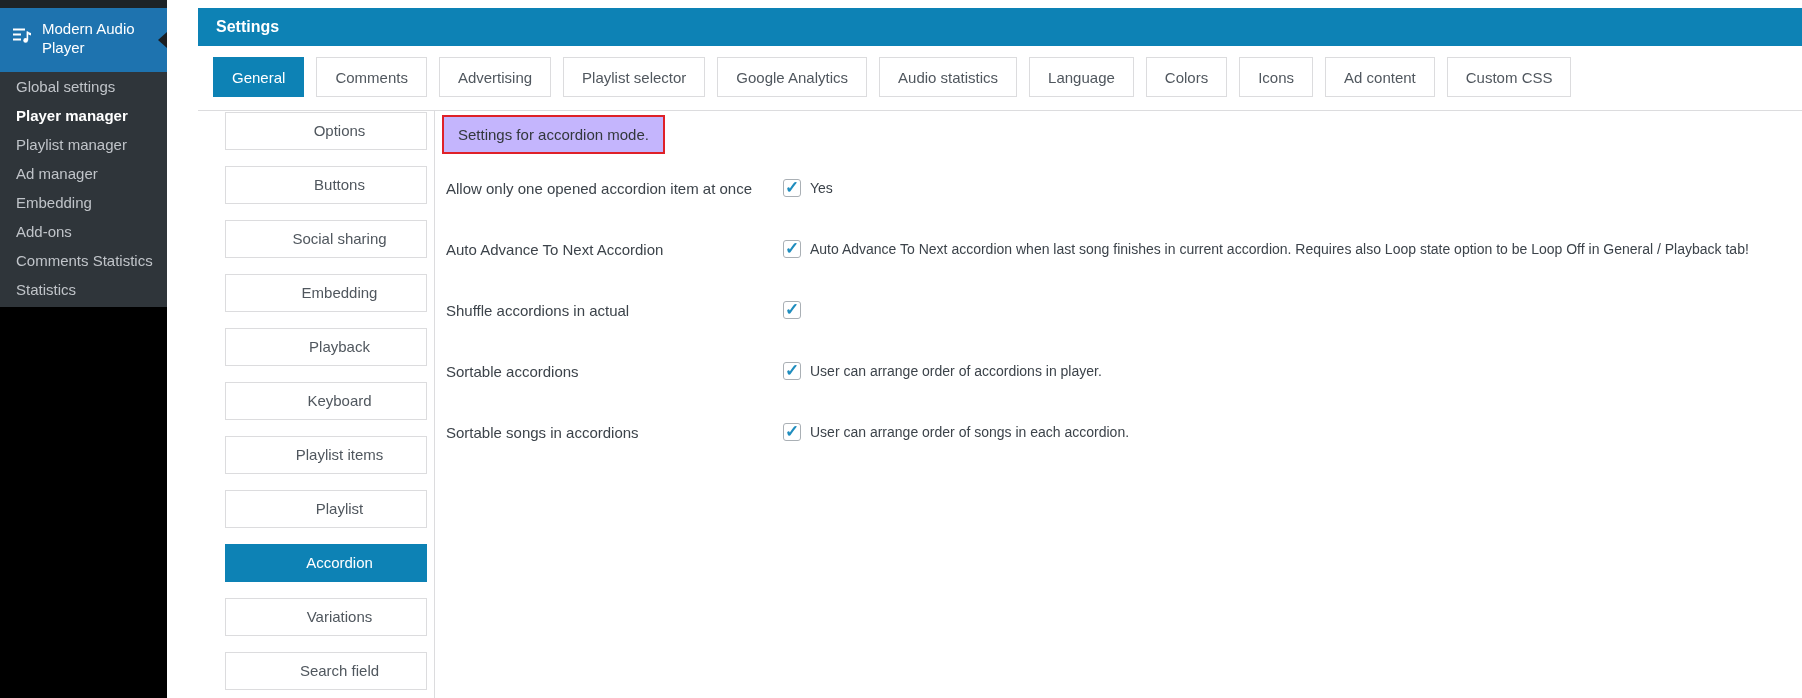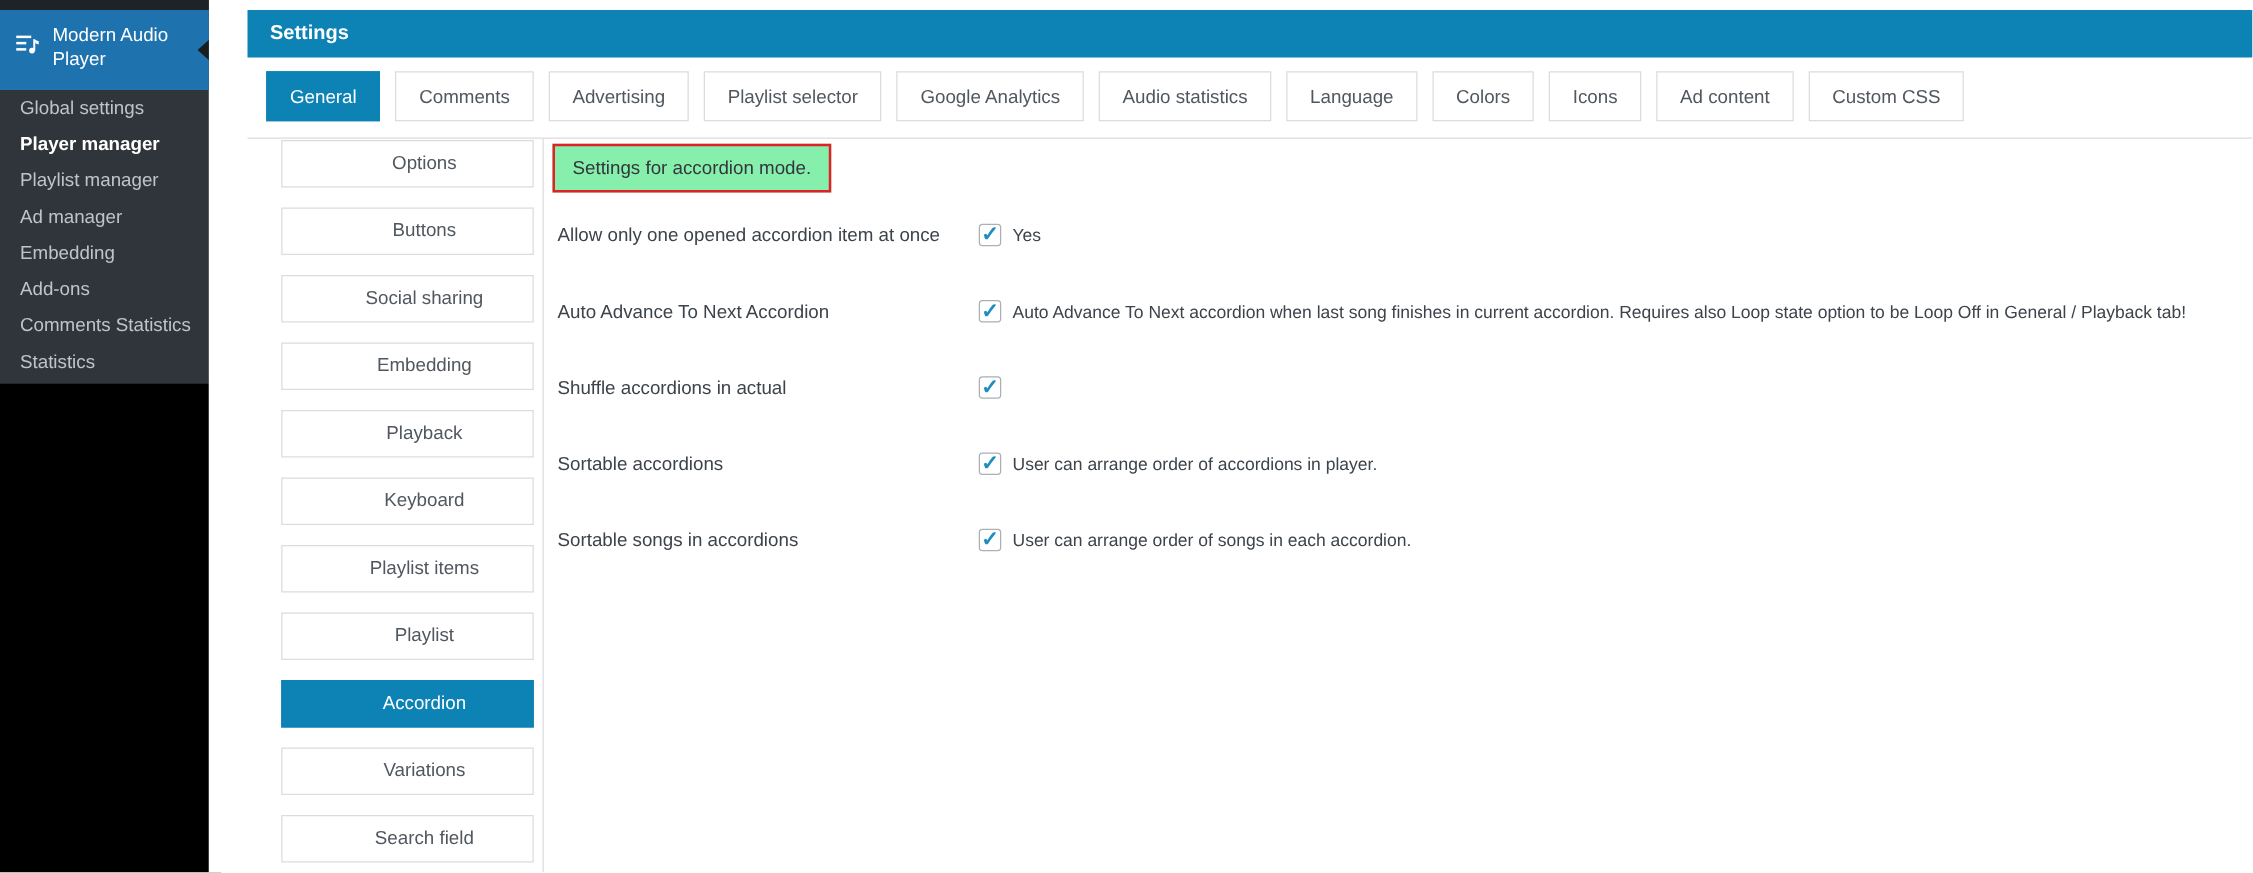--- a/index.html
+++ b/index.html
@@ -79,21 +79,21 @@
   .subnav-btn {
     width:202px; height:38px; line-height:36px; margin-bottom:16px;
     border:1px solid #dcdcde; background:#fff; color:#50575e;
     font-size:15px; text-align:center; cursor:pointer;padding-left:27px;
   }
   .subnav-btn.active { background:#0d82b5; border-color:#0d82b5; color:#fff; }
 
   
   .notice {
     position:absolute; left:275px; top:115px;
-    border:2px solid #df2128; background:#86efac;
+    border:2px solid #df2128; background:#c4b5fd;
     padding:9px 14px; font-size:15px; color:#32373c; white-space:nowrap;
   }
   .rows { position:absolute; left:279px; top:177px; right:10px; }
   .row { display:flex; align-items:center; height:22px; margin-bottom:39px; }
   .row-label { flex:0 0 337px; font-size:15px; color:#3c434a; white-space:nowrap; }
   .checkbox {
     flex:0 0 18px; width:18px; height:18px; margin-right:9px;
     border:1px solid #aab0b5; border-radius:3px; background:#fff;
     position:relative; cursor:pointer;
   }

